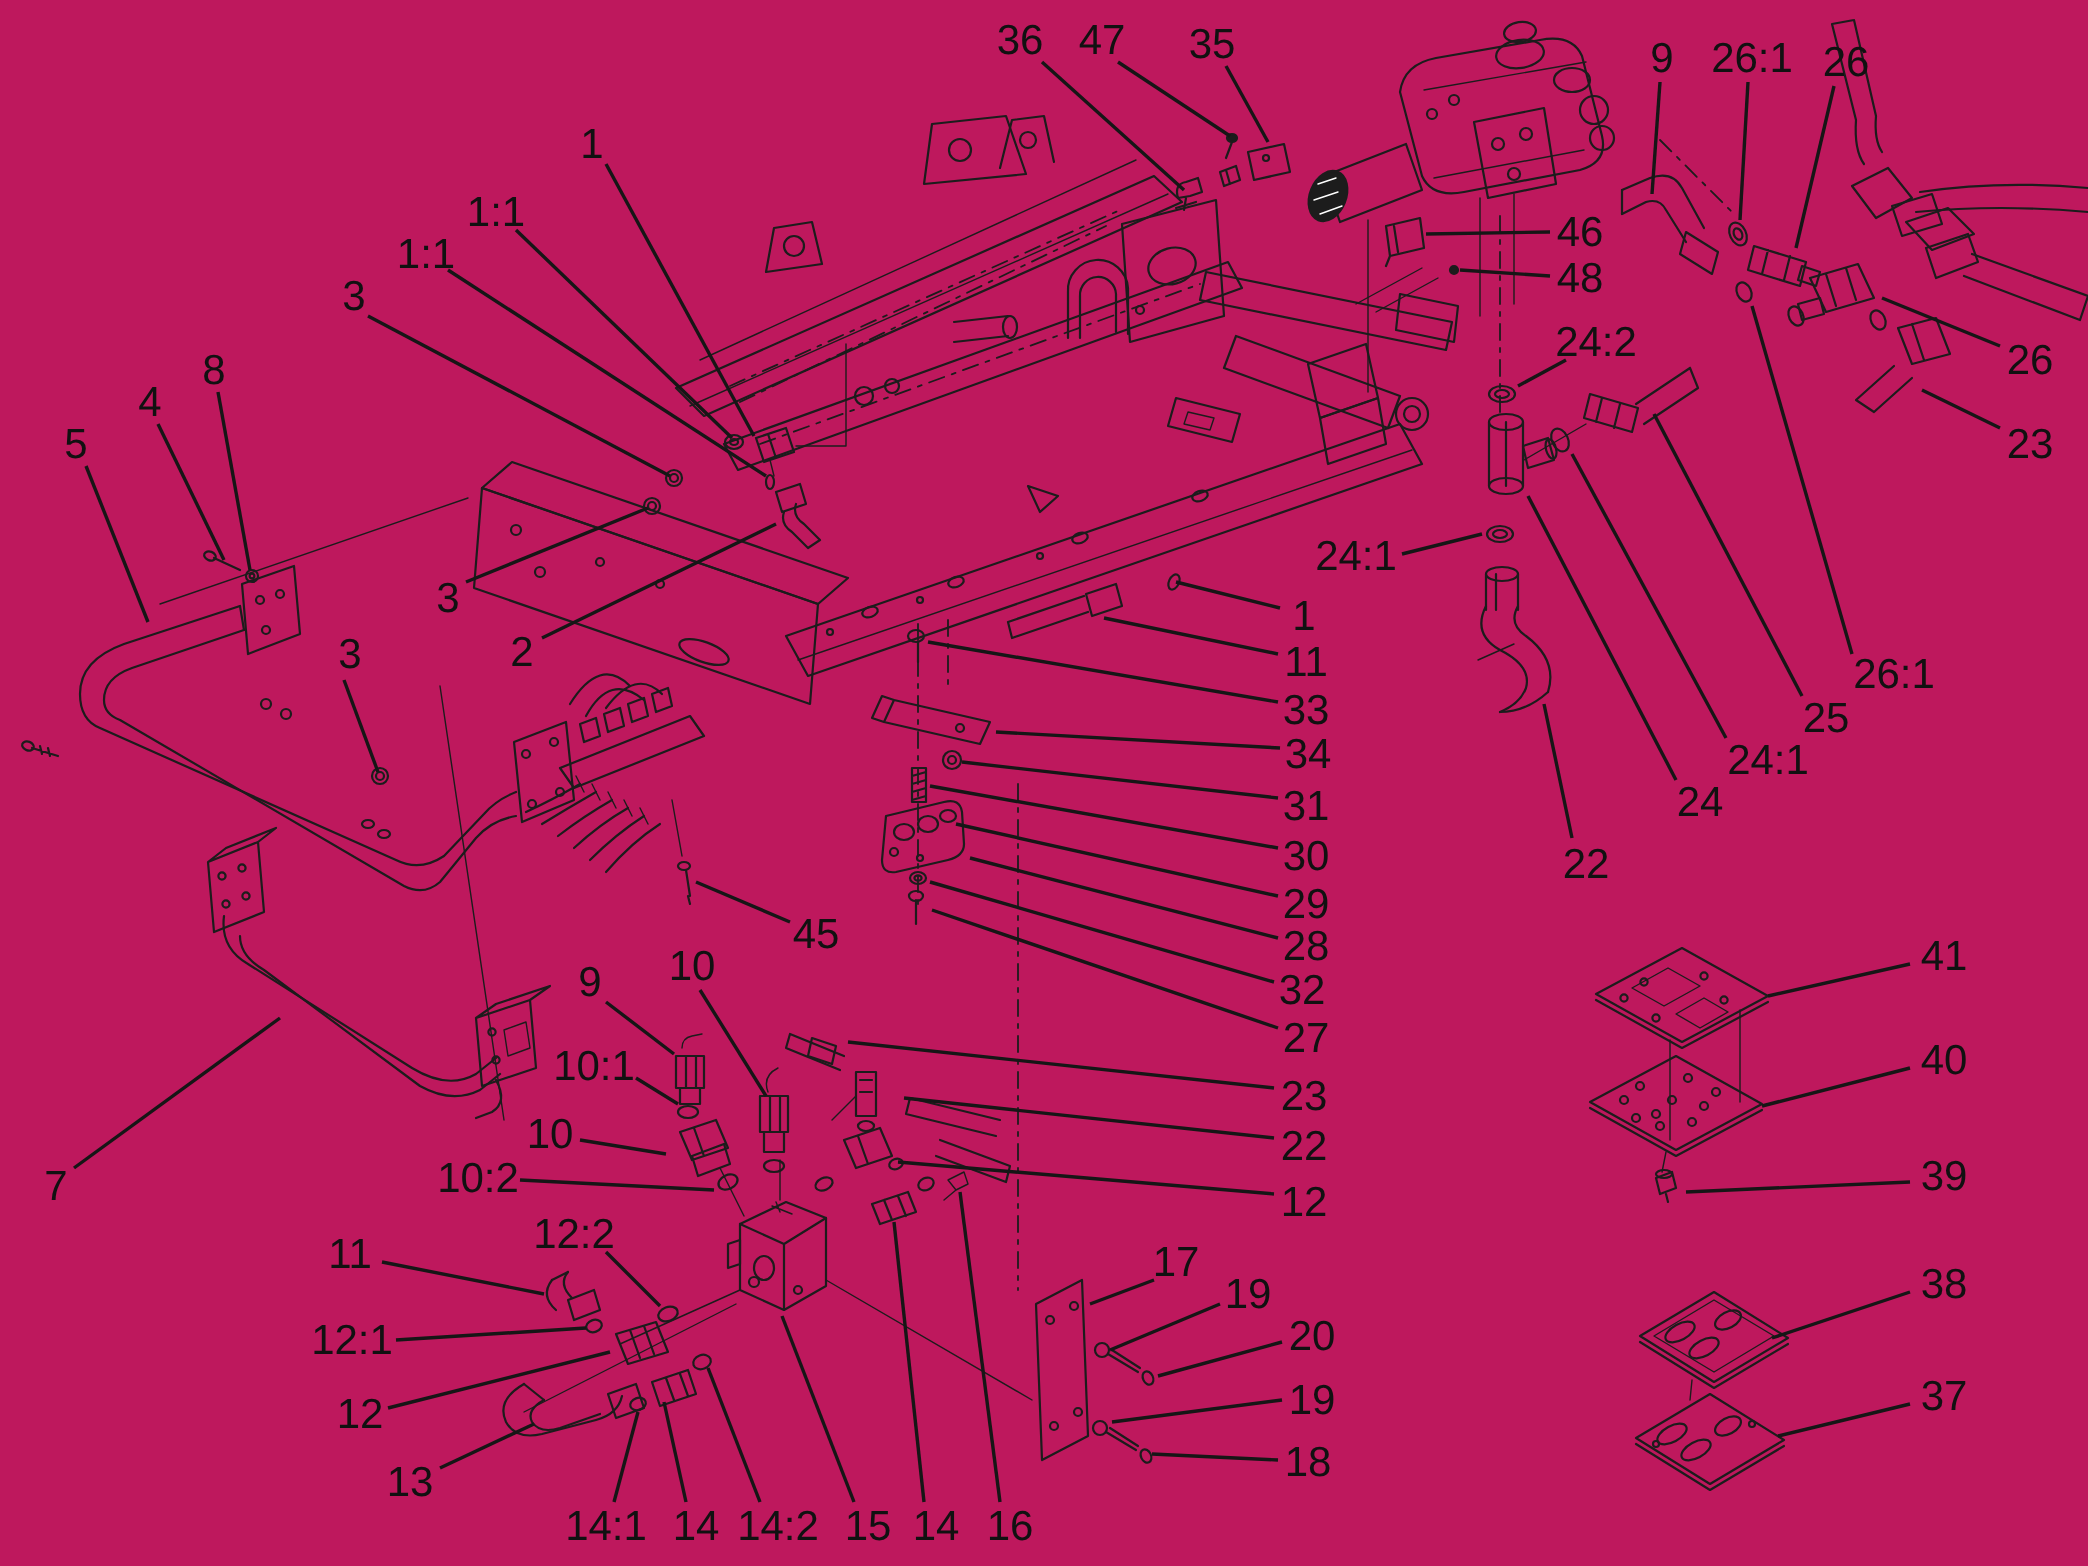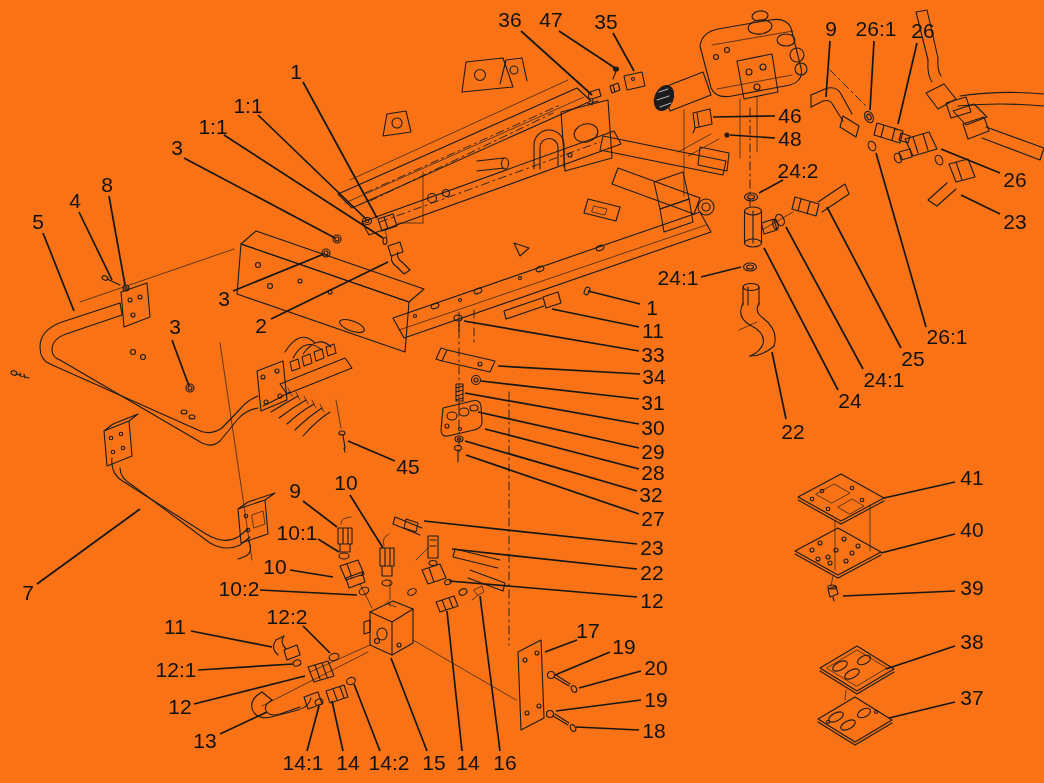--- a/index.html
+++ b/index.html
@@ -1,16 +1,16 @@
 <!DOCTYPE html>
 <html><head>
 <meta charset="utf-8">
 <style>
   html,body{margin:0;padding:0;background:#ffffff;}
-  .stage{position:relative;width:1044px;height:783px;background:#f97316;overflow:hidden;}
+  .stage{position:relative;width:1044px;height:783px;background:#be185d;overflow:hidden;}
   svg{display:block;}
   .callout-label{font-family:"Liberation Sans","DejaVu Sans",sans-serif;font-size:21px;fill:#111;}
   .leader{stroke:#161616;stroke-width:1.7;fill:none;}
   .art{stroke:#1c1c1c;fill:none;stroke-width:1.1;stroke-linejoin:round;stroke-linecap:round;}
   .thin{stroke-width:0.7;}
   .dash{stroke-dasharray:8 4 2 4;stroke-width:0.9;}
 </style>
 </head>
 <body>
 

